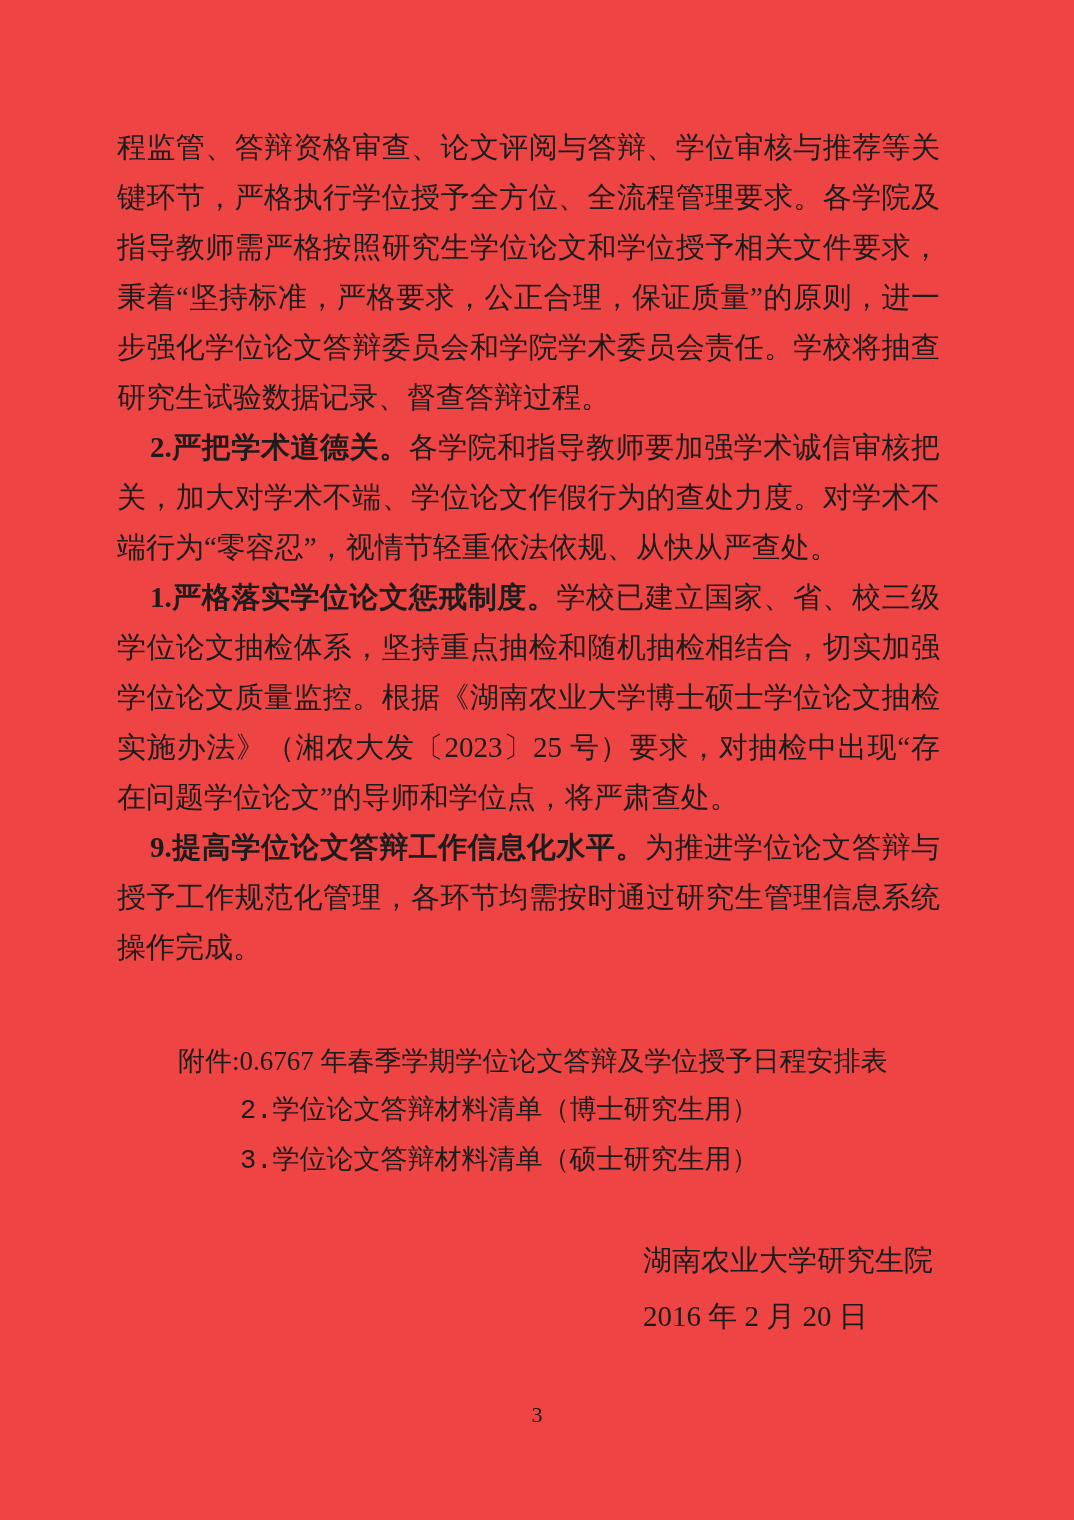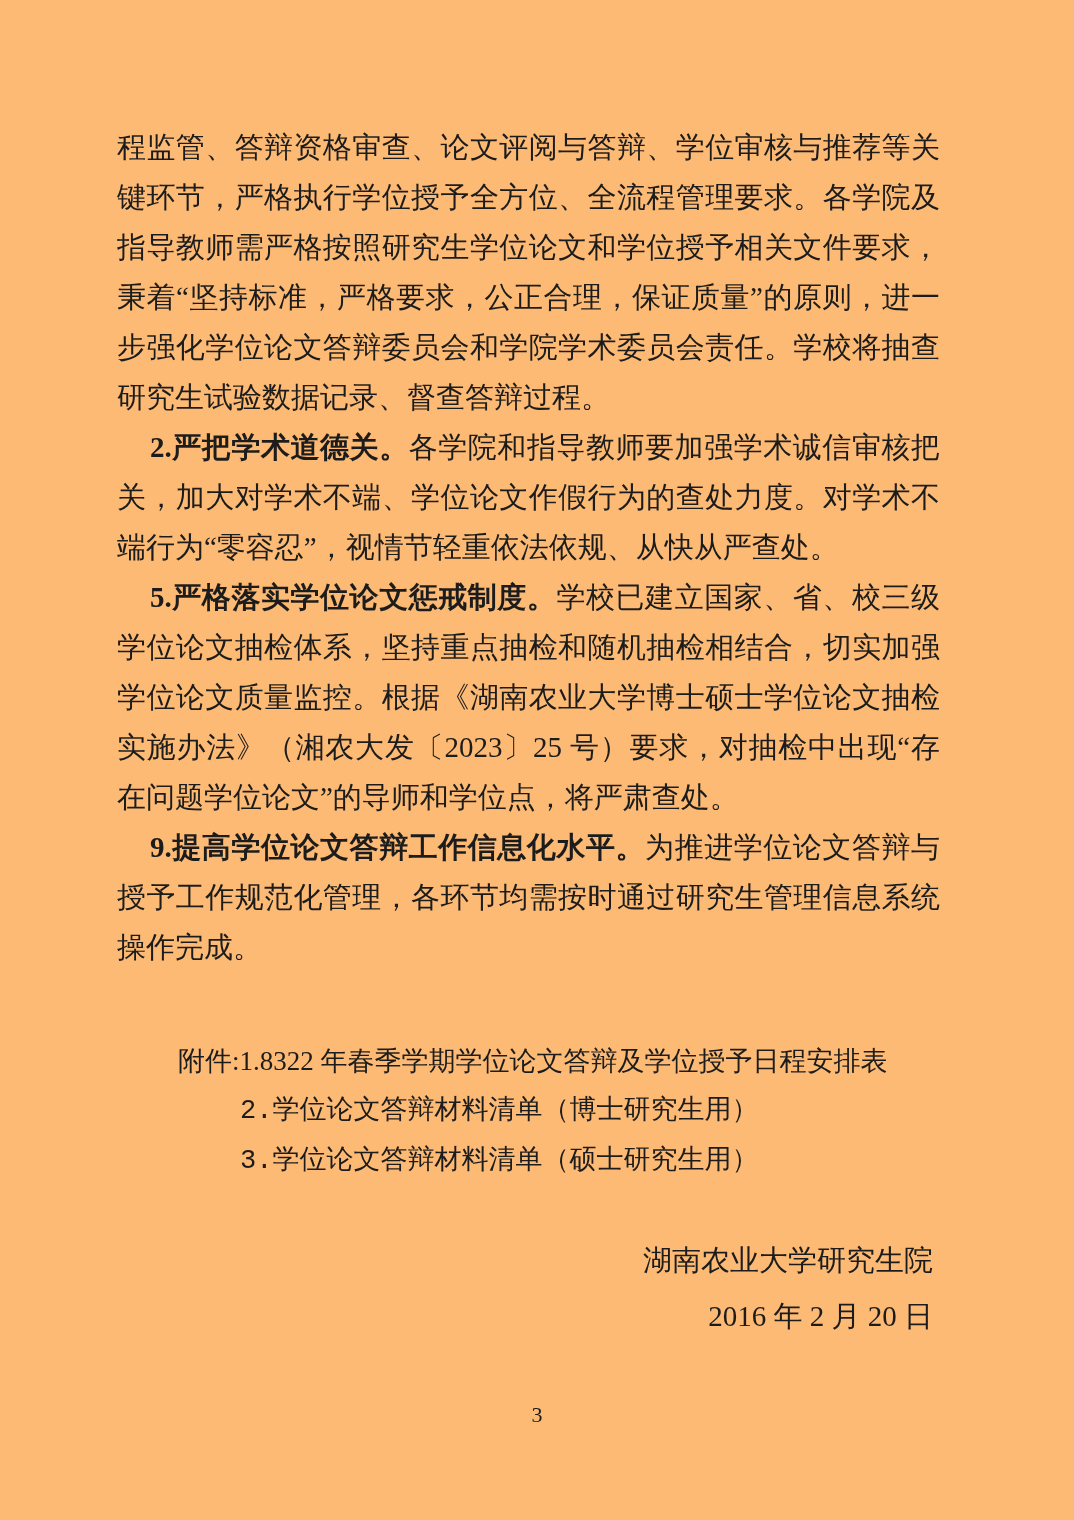--- a/index.html
+++ b/index.html
@@ -4,21 +4,21 @@
 <style>
   html, body {
     margin: 0;
     padding: 0;
     background: #ffffff;
   }
   .page {
     position: relative;
     width: 1074px;
     height: 1520px;
-    background: #fdba74;
+    background: #ef4444;
     font-family: "Liberation Serif", "DejaVu Serif", serif;
     color: #1c1c1c;
     overflow: hidden;
   }
   .doc-body {
     position: absolute;
     left: 117px;
     top: 122px;
     width: 823px;
     font-size: 29px;
@@ -45,21 +45,21 @@
     line-height: 50px;
   }
   .att-sub {
     padding-left: 62px;
     font-family: Liberation Mono, monospace;
   }
   .signature {
     position: absolute;
     top: 1232px;
     right: 141px;
-    text-align: right;
+    text-align: left;
     font-size: 29px;
     line-height: 56px;
   }
   .page-number {
     position: absolute;
     top: 1400px;
     left: 0;
     width: 100%;
     text-align: center;
     font-size: 22px;
@@ -75,32 +75,32 @@
 
     <p class="para">
       <span>程监管、答辩资格审查、论文评阅与答辩、学位审核与推荐等关键环节，严格执行学位授予全方位、全流程管理要求。各学院及指导教师需严格按照研究生学位论文和学位授予相关文件要求，秉着“坚持标准，严格要求，公正合理，保证质量”的原则，进一步强化学位论文答辩委员会和学院学术委员会责任。学校将抽查研究生试验数据记录、督查答辩过程。</span>
     </p>
 
     <p class="para indent">
       <span class="lead">2.严把学术道德关。</span><span>各学院和指导教师要加强学术诚信审核把关，加大对学术不端、学位论文作假行为的查处力度。对学术不端行为“零容忍”，视情节轻重依法依规、从快从严查处。</span>
     </p>
 
     <p class="para indent">
-      <span class="lead">5.严格落实学位论文惩戒制度。</span><span>学校已建立国家、省、校三级学位论文抽检体系，坚持重点抽检和随机抽检相结合，切实加强学位论文质量监控。根据《湖南农业大学博士硕士学位论文抽检实施办法》（湘农大发〔2023〕25 号）要求，对抽检中出现“存在问题学位论文”的导师和学位点，将严肃查处。</span>
+      <span class="lead">1.严格落实学位论文惩戒制度。</span><span>学校已建立国家、省、校三级学位论文抽检体系，坚持重点抽检和随机抽检相结合，切实加强学位论文质量监控。根据《湖南农业大学博士硕士学位论文抽检实施办法》（湘农大发〔2023〕25 号）要求，对抽检中出现“存在问题学位论文”的导师和学位点，将严肃查处。</span>
     </p>
 
     <p class="para indent">
       <span class="lead">9.提高学位论文答辩工作信息化水平。</span><span>为推进学位论文答辩与授予工作规范化管理，各环节均需按时通过研究生管理信息系统操作完成。</span>
     </p>
 
   </div>
 
   <div class="attachments">
     <div class="att-line">
-      <span>附件:</span><span>1.8322 年春季学期学位论文答辩及学位授予日程安排表</span>
+      <span>附件:</span><span>0.6767 年春季学期学位论文答辩及学位授予日程安排表</span>
     </div>
     <div class="att-line att-sub">2.学位论文答辩材料清单（博士研究生用）</div>
     <div class="att-line att-sub">3.学位论文答辩材料清单（硕士研究生用）</div>
   </div>
 
   <div class="signature">
     <div>湖南农业大学研究生院</div>
     <div>2016 年 2 月 20 日</div>
   </div>
 

